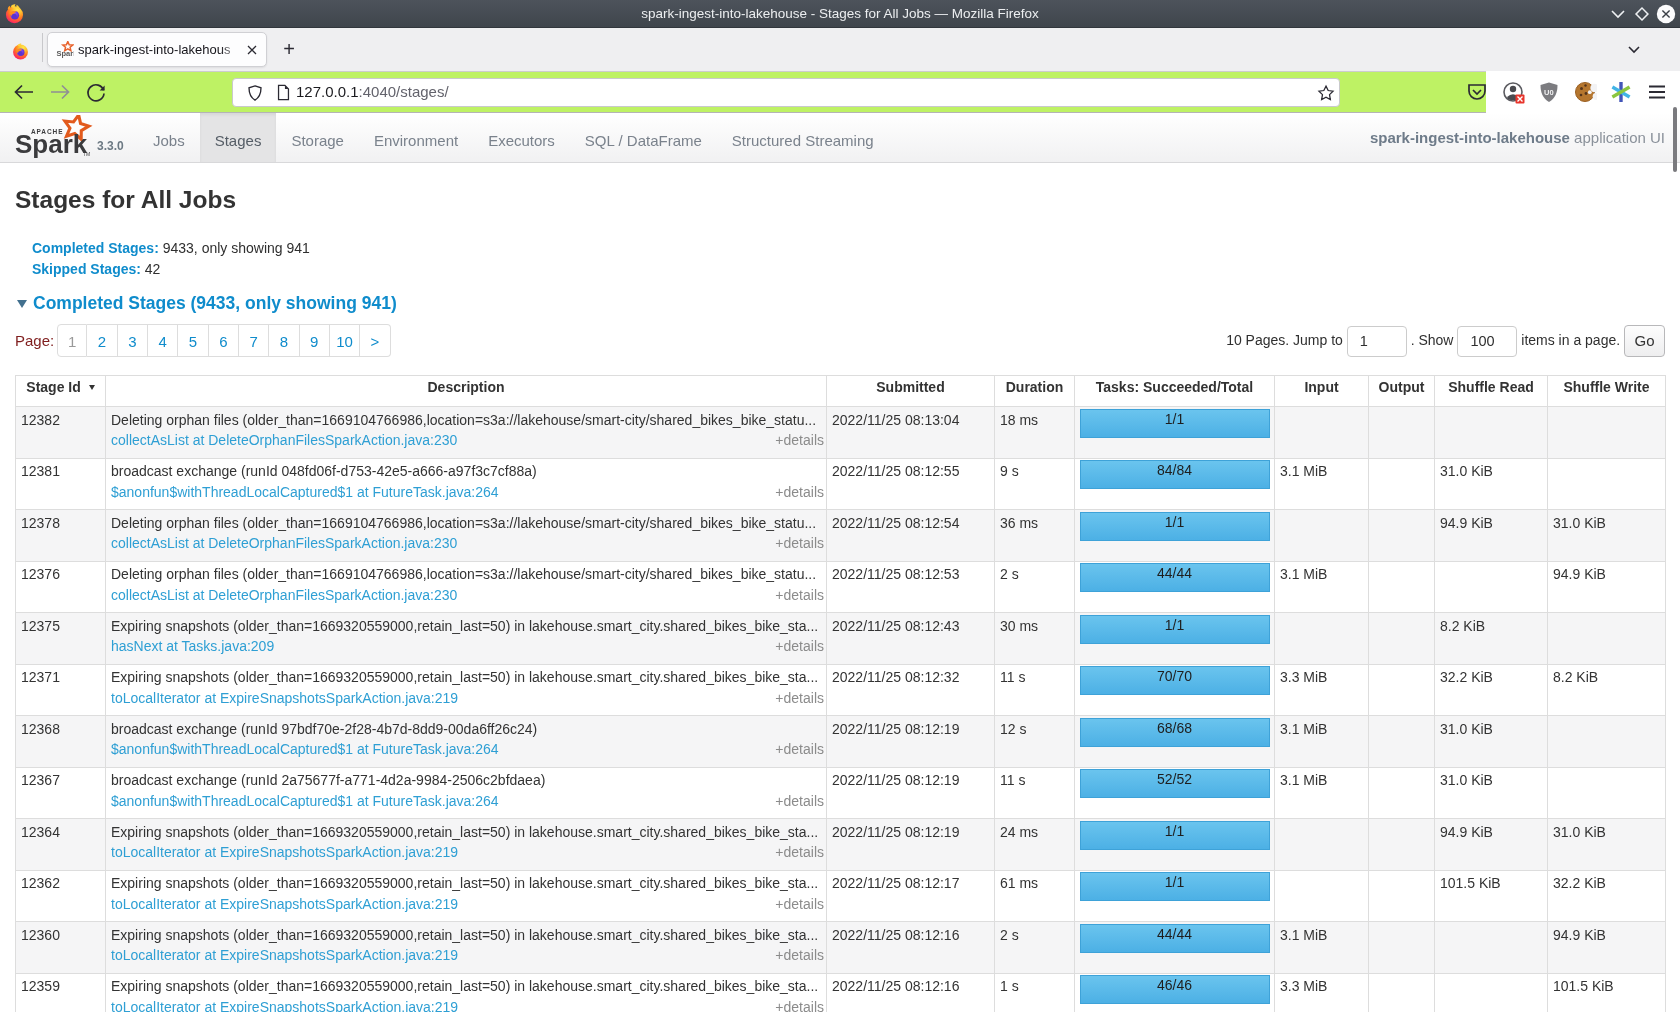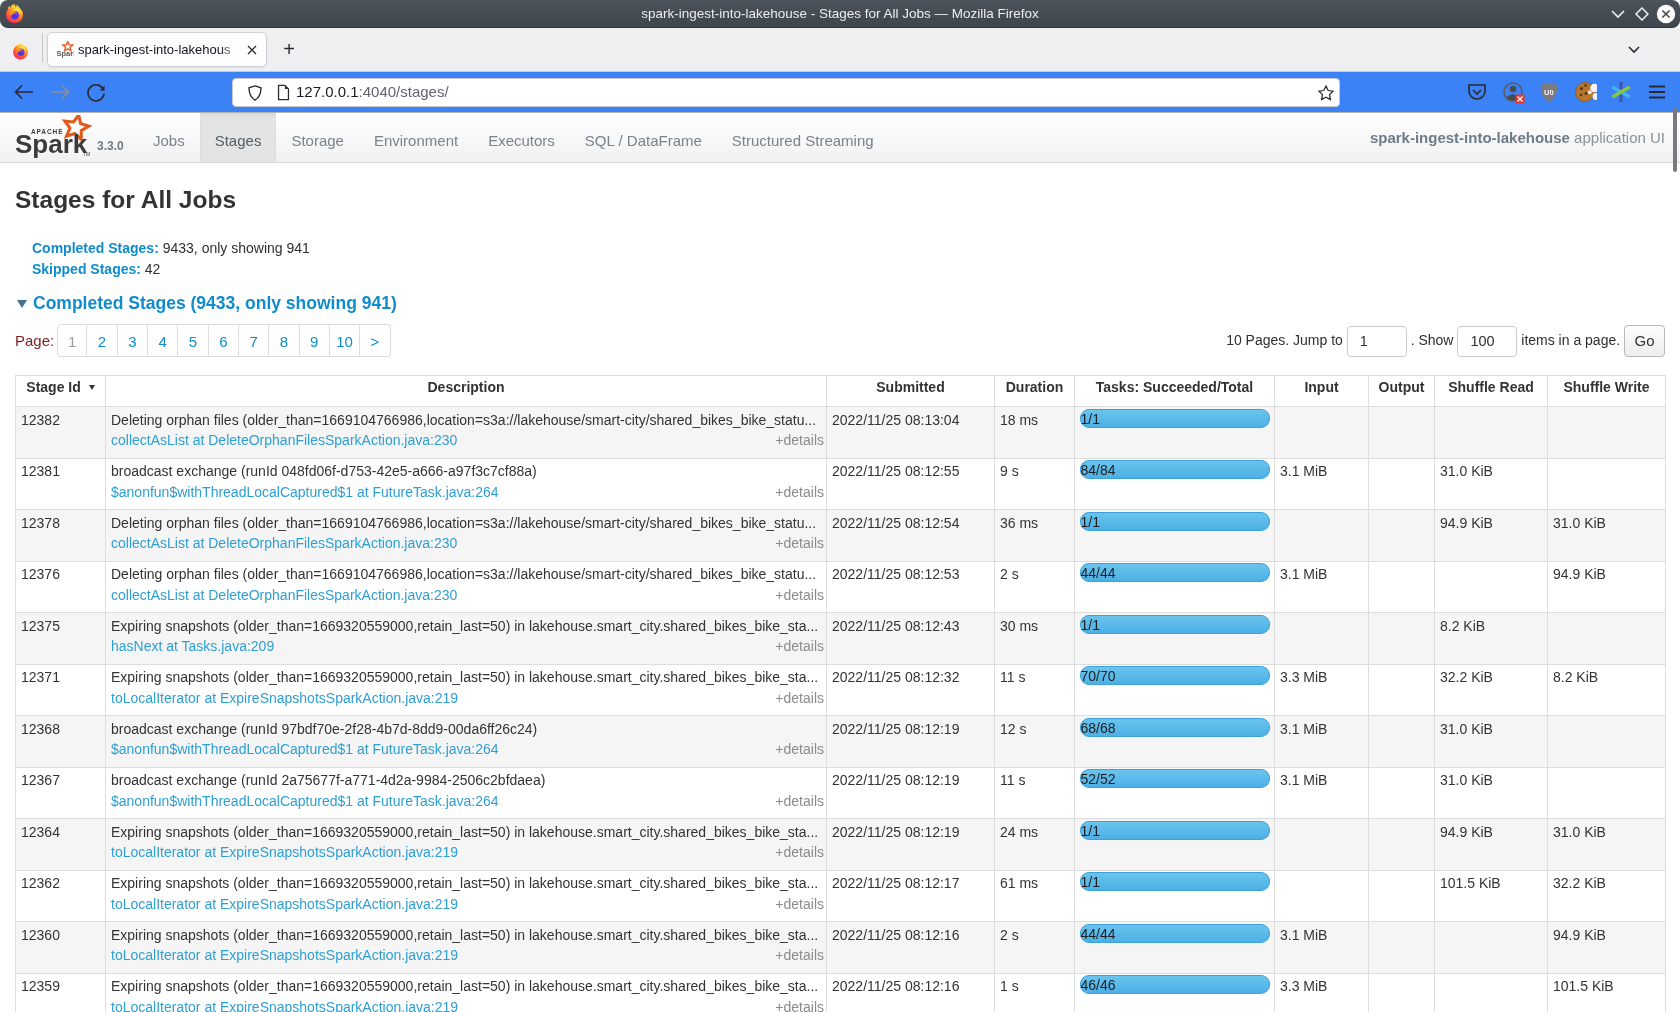--- a/index.html
+++ b/index.html
@@ -1,38 +1,38 @@
 <!DOCTYPE html>
 <html><head>
 <meta charset="utf-8">
 <style>
 * { margin:0; padding:0; box-sizing:border-box; }
 html,body { width:1680px; height:1012px; overflow:hidden; background:#fff;
   font-family:"Liberation Sans", sans-serif; }
 
 .titlebar { position:absolute; left:0; top:0; width:1680px; height:28px;
-  background:linear-gradient(#4d535b,#3f454c); border-bottom:1px solid #31363c;border-radius:8px; }
+  background:linear-gradient(#4d535b,#3f454c); border-bottom:1px solid #31363c; }
 .titlebar .title { position:absolute; left:0; right:0; top:0; height:28px;
   line-height:27px; text-align:center; font-size:13.5px; color:#eceef0; }
 .winbtn { position:absolute; top:0; height:28px; }
 .tabbar { position:absolute; left:0; top:28px; width:1680px; height:43px; background:#efeff1; }
 .tabsep { position:absolute; left:42px; top:5px; height:29px; width:1px; background:#c8c8cb; }
 .tab { position:absolute; left:47px; top:4px; width:220px; height:35px; background:#fdfdfe;
   border:1px solid #d0d0d4; border-radius:5px; box-shadow:0 1px 2px rgba(0,0,0,.08); }
 .tab .tabtitle { position:absolute; left:30px; top:0; width:170px; height:33px; line-height:33px;
   font-size:13px; color:#15141a; white-space:nowrap; overflow:hidden; }
 .tab .fade { position:absolute; right:22px; top:1px; width:24px; height:31px;
   background:linear-gradient(to right, rgba(253,253,254,0), #fdfdfe); }
 .tab .close { position:absolute; right:6px; top:9px; width:16px; height:16px;
   font-size:15px; line-height:16px; text-align:center; color:#2b2a33; }
 .newtab { position:absolute; left:279px; top:11px; width:20px; height:20px; color:#2b2a33;
   font-size:20px; line-height:20px; text-align:center; font-weight:400; }
 .alltabs { position:absolute; left:1624px; top:11px; width:20px; height:20px; color:#2b2a33; }
-.toolbar { position:absolute; left:0; top:71px; width:1680px; height:42px;
-  background:#3b82f6; border-top:1px solid #ccccce; border-bottom:1px solid #b4b4b6; }
+.toolbar { position:absolute; left:0; top:71px; width:1486px; height:42px;
+  background:#bef264; border-top:1px solid #ccccce; border-bottom:1px solid #b4b4b6; }
 .navicon { position:absolute; top:0; color:#2b2a33; }
 .urlbar { position:absolute; left:232px; top:6px; width:1108px; height:29px; background:#fff;
   border:1px solid #c9c9cc; border-radius:4px; }
 .urltext { position:absolute; left:63px; top:0; height:26px; line-height:26px; font-size:15px; color:#1b1b1f; }
 .urltext .dim { color:#63636c; }
 
 .navbar { position:absolute; left:0; top:113px; width:1680px; height:50px;
   background:linear-gradient(#ffffff,#f1f1f2); border-bottom:1px solid #d8d8da; }
 .nav { position:absolute; left:138px; top:0; height:49px; }
 .nav a { display:inline-block; float:left; height:49px; line-height:49px; padding:3px 15px 0 15px;
@@ -69,22 +69,22 @@
 table.stages { position:absolute; left:15px; top:211px; width:1650px; border-collapse:collapse;
   table-layout:fixed; font-size:14px; }
 .stages th, .stages td { border:1px solid #ddd; vertical-align:top; padding:2.5px 5px 7.5px 5px; line-height:20.25px;
   color:#333; overflow:hidden; }
 .stages th { font-weight:bold; text-align:center; white-space:nowrap; padding:0.5px 5px 9.55px 5px; vertical-align:top; }
 .stages tr.odd td { background:#f5f5f6; }
 .stages .desc1 { white-space:nowrap; overflow:hidden; }
 .stages .desc2 { white-space:nowrap; }
 .stages .desc2 .lnk { color:#2e9fd4; text-decoration:none; }
 .stages .desc2 .det { float:right; color:#8b8b8b; margin-right:-3px;text-align:center; }
-.prog { height:19px; margin:-1px 0 0 -0.5px; width:190px; border:1px solid #3ea2d8; border-radius:9px;
-  background:linear-gradient(#6ac4ee,#4cb0e5); text-align:left; line-height:18px; color:#1e1e1e; }
+.prog { height:29px; margin:-1px 0 0 -0.5px; width:190px; border:1px solid #3ea2d8; border-radius:0;
+  background:linear-gradient(#6ac4ee,#4cb0e5); text-align:center; line-height:18px; color:#1e1e1e; }
 .sorticon { display:inline-block; width:0; height:0; border-left:3.6px solid transparent;
   border-right:3.6px solid transparent; border-top:5.6px solid #333; margin-left:4px; vertical-align:1.5px; }
 
 .scrollthumb { position:absolute; left:1673px; top:107px; width:4px; height:65px;
   background:#7a7a7e; border-radius:2px; }
 </style>
 </head>
 <body>
 
 <div class="titlebar">

